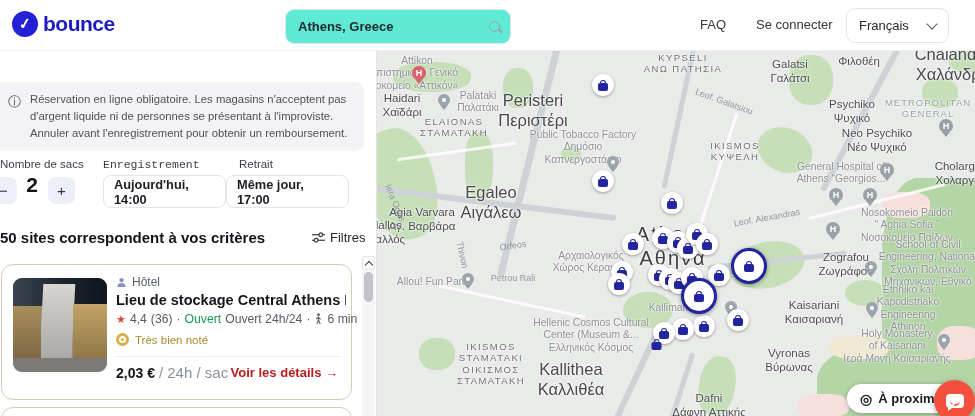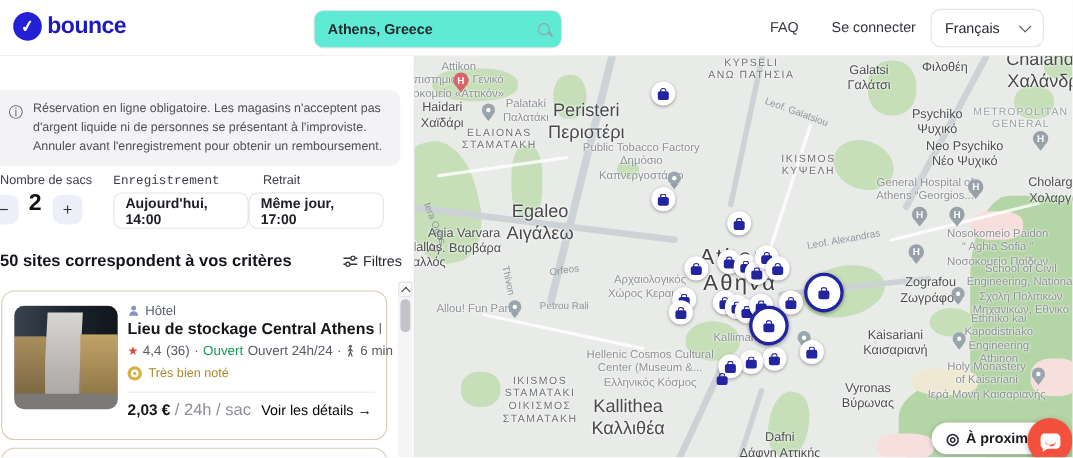--- a/index.html
+++ b/index.html
@@ -43,21 +43,21 @@
   .star{color:#e0483b;font-size:11px;}
   .open{color:#189a52;}
   .badge-row{position:absolute;left:114px;top:68px;display:flex;align-items:center;gap:6px;font-size:11.5px;color:#ab8a2b;}
   .medal{position:relative;width:13px;height:13px;border-radius:50%;background:#d9af45;}
   .medal::before{content:"";position:absolute;left:3px;top:3px;width:7px;height:7px;border-radius:50%;background:#fff;}
   .medal::after{content:"";position:absolute;left:5px;top:5px;width:3px;height:3px;border-radius:50%;background:#d9af45;}
   .divider{position:absolute;left:114px;top:91px;width:225px;height:1px;background:#ececf0;}
   .price-row{position:absolute;left:114px;top:99px;display:flex;align-items:baseline;gap:4px;}
   .price{font-size:14px;font-weight:700;color:#14161a;}
   .price-unit{font-size:15px;color:#8b8f98;}
-  .details-link{position:absolute;right:13px;top:100px;font-size:13px;font-weight:400;color:#000000;cursor:pointer;}
+  .details-link{position:absolute;right:13px;top:100px;font-size:13px;font-weight:700;color:#b91c1c;cursor:pointer;}
   
   .scroll-track{position:absolute;left:362px;top:206px;width:13px;height:160px;background:#f5f5f7;}
   .scroll-up{position:absolute;left:0px;top:0px;width:13px;height:14px;background:#fbfbfc;border:1px solid #e4e4e8;border-radius:3px;box-sizing:border-box;cursor:pointer;}
   .scroll-up::after{content:"";position:absolute;left:3px;top:5px;width:5px;height:5px;border-left:1.5px solid #3c3f46;border-top:1.5px solid #3c3f46;transform:rotate(45deg);}
   .scroll-thumb{position:absolute;left:2px;top:16px;width:9px;height:30px;background:#c2c3c9;border-radius:5px;cursor:grab;}
   
   .map{position:absolute;left:376px;top:50px;width:599px;height:366px;background:#e9ebe8;overflow:hidden;border-left:1px solid #e4e4e6;}
   .gp{position:absolute;background:#c6dfb8;display:block;}
   .gp2{background:#b4d5a6;}
   .pp{position:absolute;background:#f6dfdd;display:block;}

